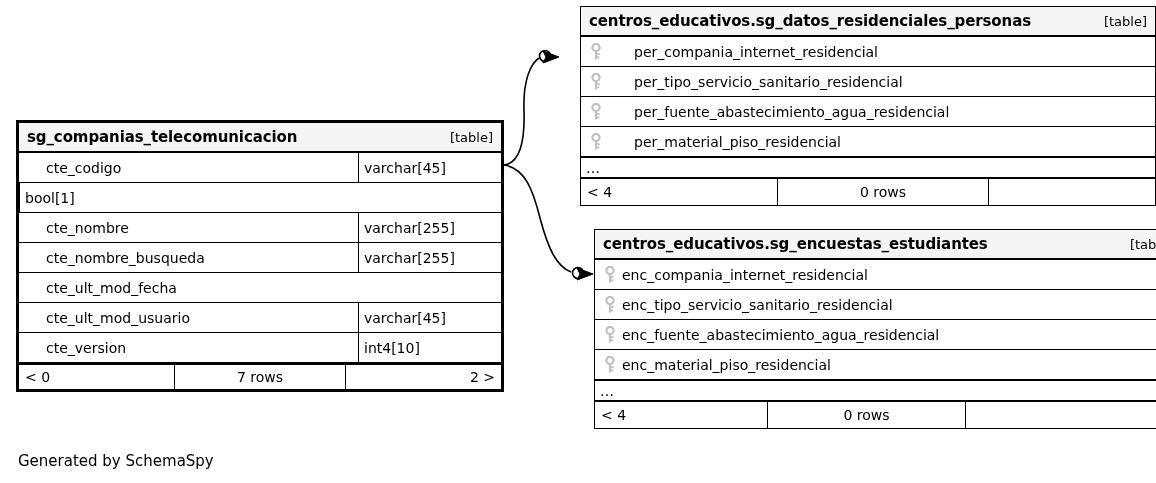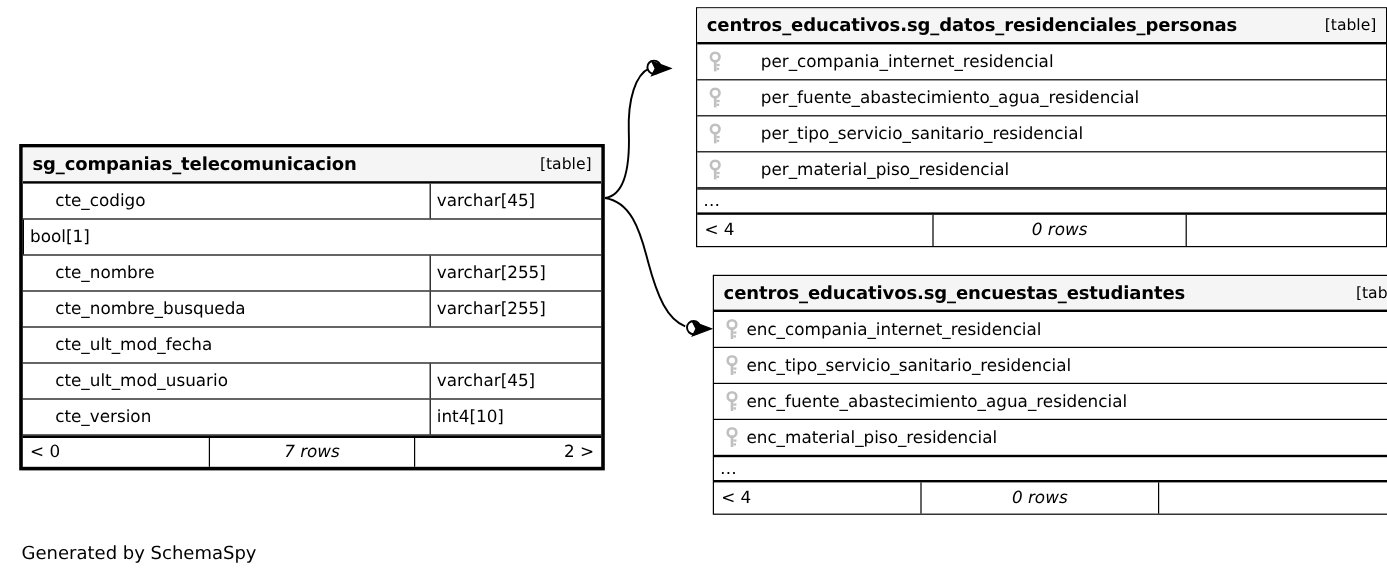--- a/index.html
+++ b/index.html
@@ -117,21 +117,21 @@
     height: 26px;
     font-size: 14px;
   }
   .foot-cell {
     display: flex;
     align-items: center;
     box-sizing: border-box;
     padding: 0 6px;
   }
   .foot-left  { justify-content: flex-start; }
-  .foot-mid   { justify-content: center;  border-left: 1px solid #000; font-style: italic; }
+  .foot-mid   { justify-content: center;  border-left: 1px solid #000; }
   .foot-right { justify-content: flex-end; border-left: 1px solid #000; }
 
   
   #table-companias {
     left: 16px;  top: 120px;  width: 488px; text-align: center;
   }
   #table-companias .cell-type { width: 143px; }
   #table-companias .tbl-footer { border-top: 2px solid #000000; }
   #table-companias .foot-cell.a { width: 155px; }
   #table-companias .foot-cell.b { width: 171px; }
@@ -258,35 +258,35 @@
   <div class="tbl-row">
     <div class="cell-name">
       <span class="key-slot">
         <svg class="keyico" viewBox="0 0 16 18">
           <circle cx="8" cy="4.5" r="3.6" fill="none" stroke="#c0c0c0" stroke-width="2.2"></circle>
           <rect x="6.9" y="7" width="2.2" height="9.5" fill="#c0c0c0"></rect>
           <rect x="9.1" y="10.2" width="2.6" height="1.9" fill="#c0c0c0"></rect>
           <rect x="9.1" y="13.4" width="2.2" height="1.9" fill="#c0c0c0"></rect>
         </svg>
       </span>
+      <span class="indent-name">per_tipo_servicio_sanitario_residencial</span>
+    </div>
+  </div>
+
+  <div class="tbl-row">
+    <div class="cell-name">
+      <span class="key-slot">
+        <svg class="keyico" viewBox="0 0 16 18">
+          <circle cx="8" cy="4.5" r="3.6" fill="none" stroke="#c0c0c0" stroke-width="2.2"></circle>
+          <rect x="6.9" y="7" width="2.2" height="9.5" fill="#c0c0c0"></rect>
+          <rect x="9.1" y="10.2" width="2.6" height="1.9" fill="#c0c0c0"></rect>
+          <rect x="9.1" y="13.4" width="2.2" height="1.9" fill="#c0c0c0"></rect>
+        </svg>
+      </span>
       <span class="indent-name">per_fuente_abastecimiento_agua_residencial</span>
-    </div>
-  </div>
-
-  <div class="tbl-row">
-    <div class="cell-name">
-      <span class="key-slot">
-        <svg class="keyico" viewBox="0 0 16 18">
-          <circle cx="8" cy="4.5" r="3.6" fill="none" stroke="#c0c0c0" stroke-width="2.2"></circle>
-          <rect x="6.9" y="7" width="2.2" height="9.5" fill="#c0c0c0"></rect>
-          <rect x="9.1" y="10.2" width="2.6" height="1.9" fill="#c0c0c0"></rect>
-          <rect x="9.1" y="13.4" width="2.2" height="1.9" fill="#c0c0c0"></rect>
-        </svg>
-      </span>
-      <span class="indent-name">per_tipo_servicio_sanitario_residencial</span>
     </div>
   </div>
 
   <div class="tbl-row">
     <div class="cell-name">
       <span class="key-slot">
         <svg class="keyico" viewBox="0 0 16 18">
           <circle cx="8" cy="4.5" r="3.6" fill="none" stroke="#c0c0c0" stroke-width="2.2"></circle>
           <rect x="6.9" y="7" width="2.2" height="9.5" fill="#c0c0c0"></rect>
           <rect x="9.1" y="10.2" width="2.6" height="1.9" fill="#c0c0c0"></rect>

